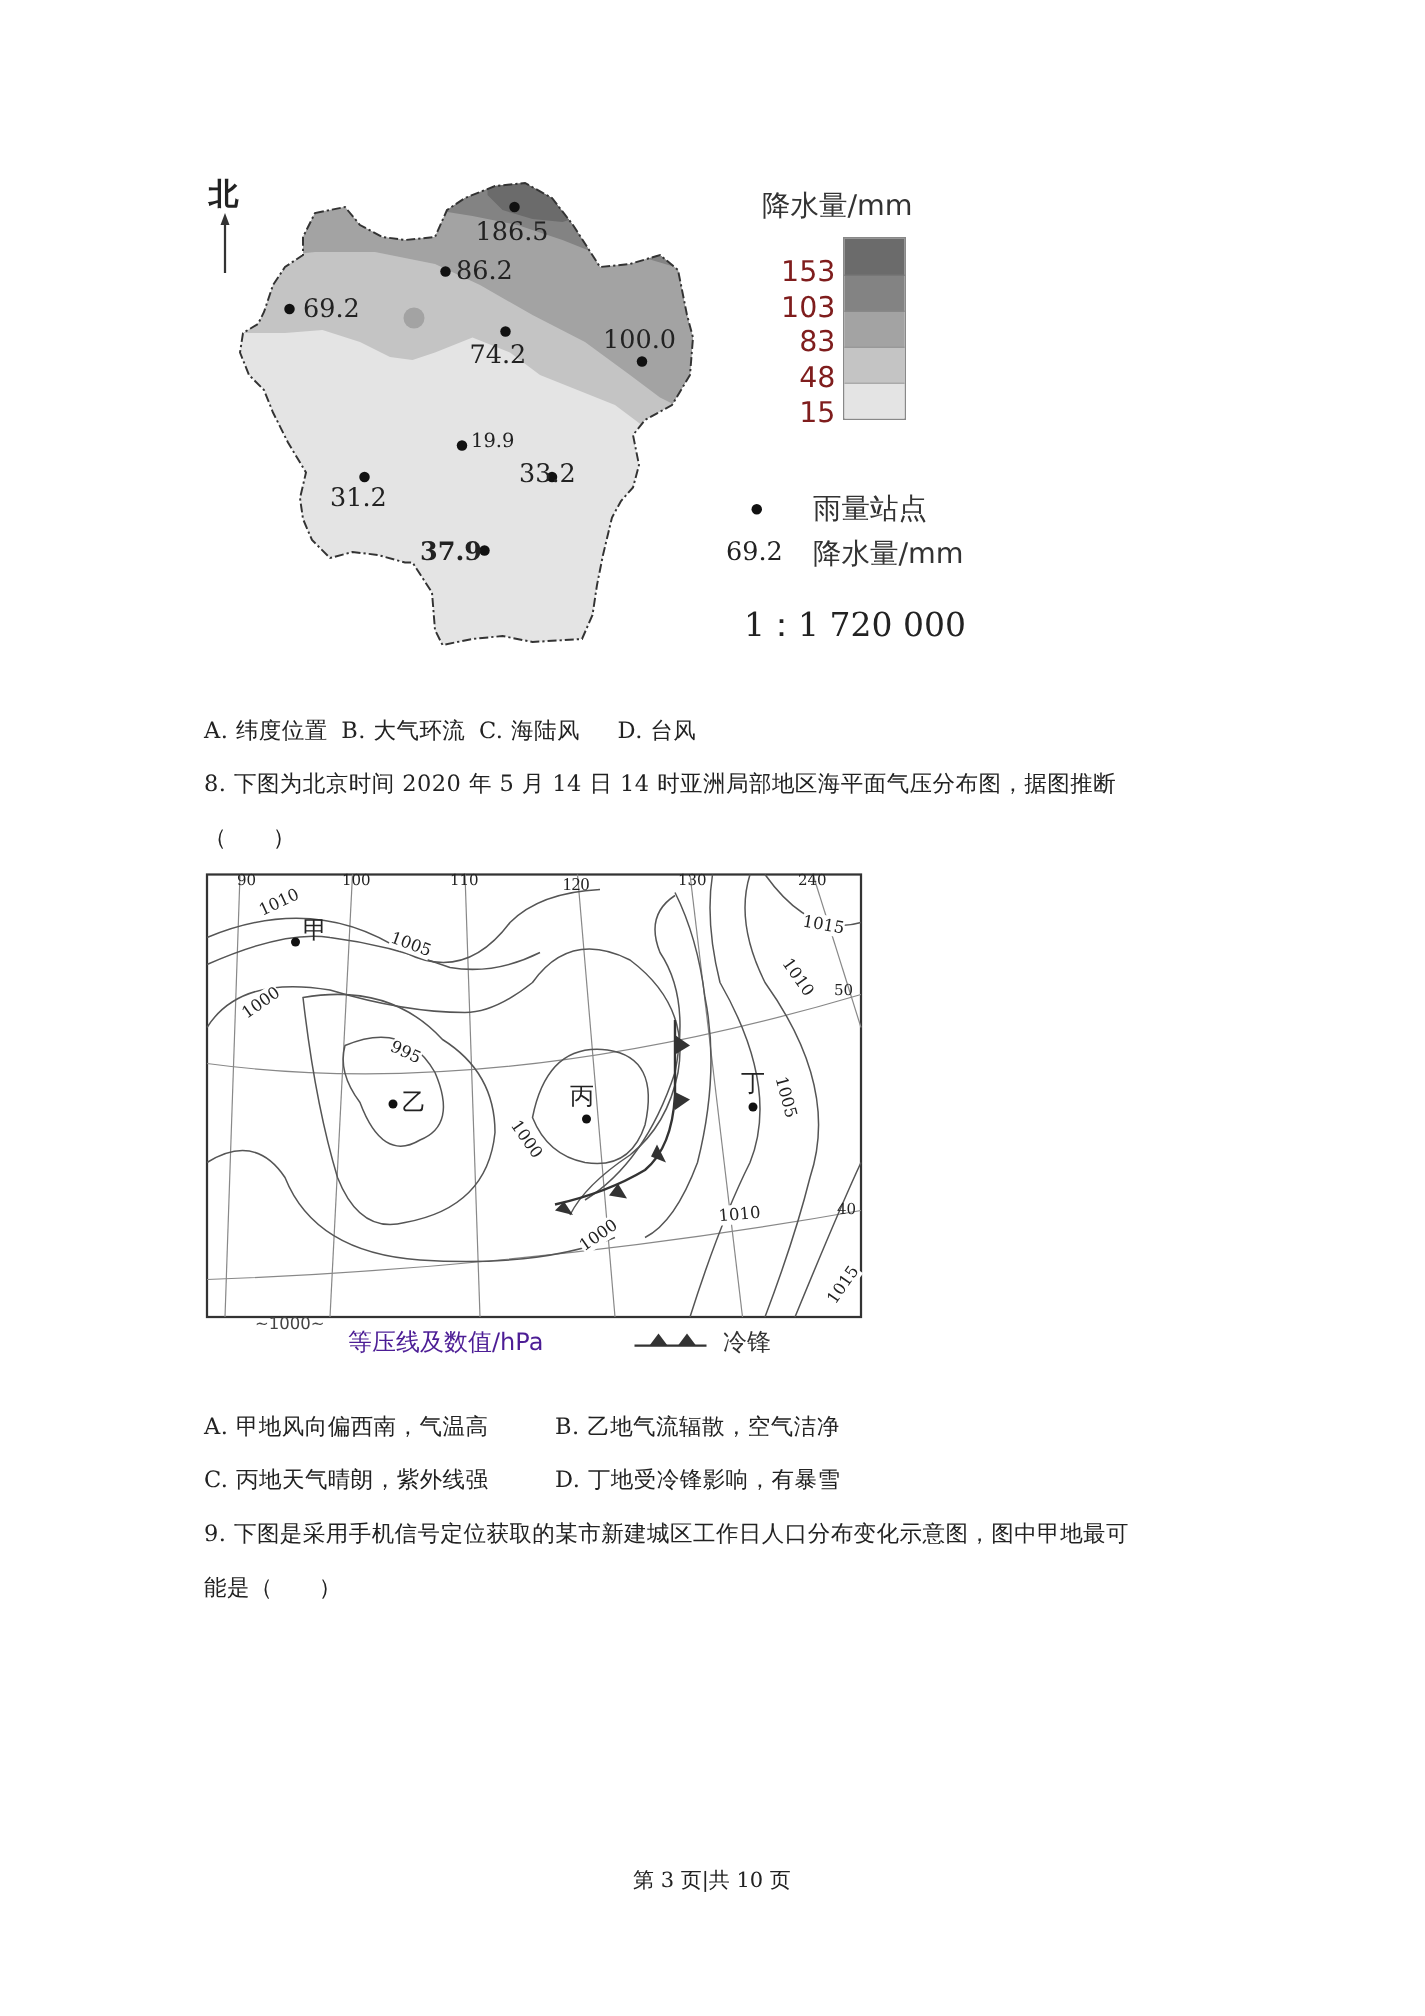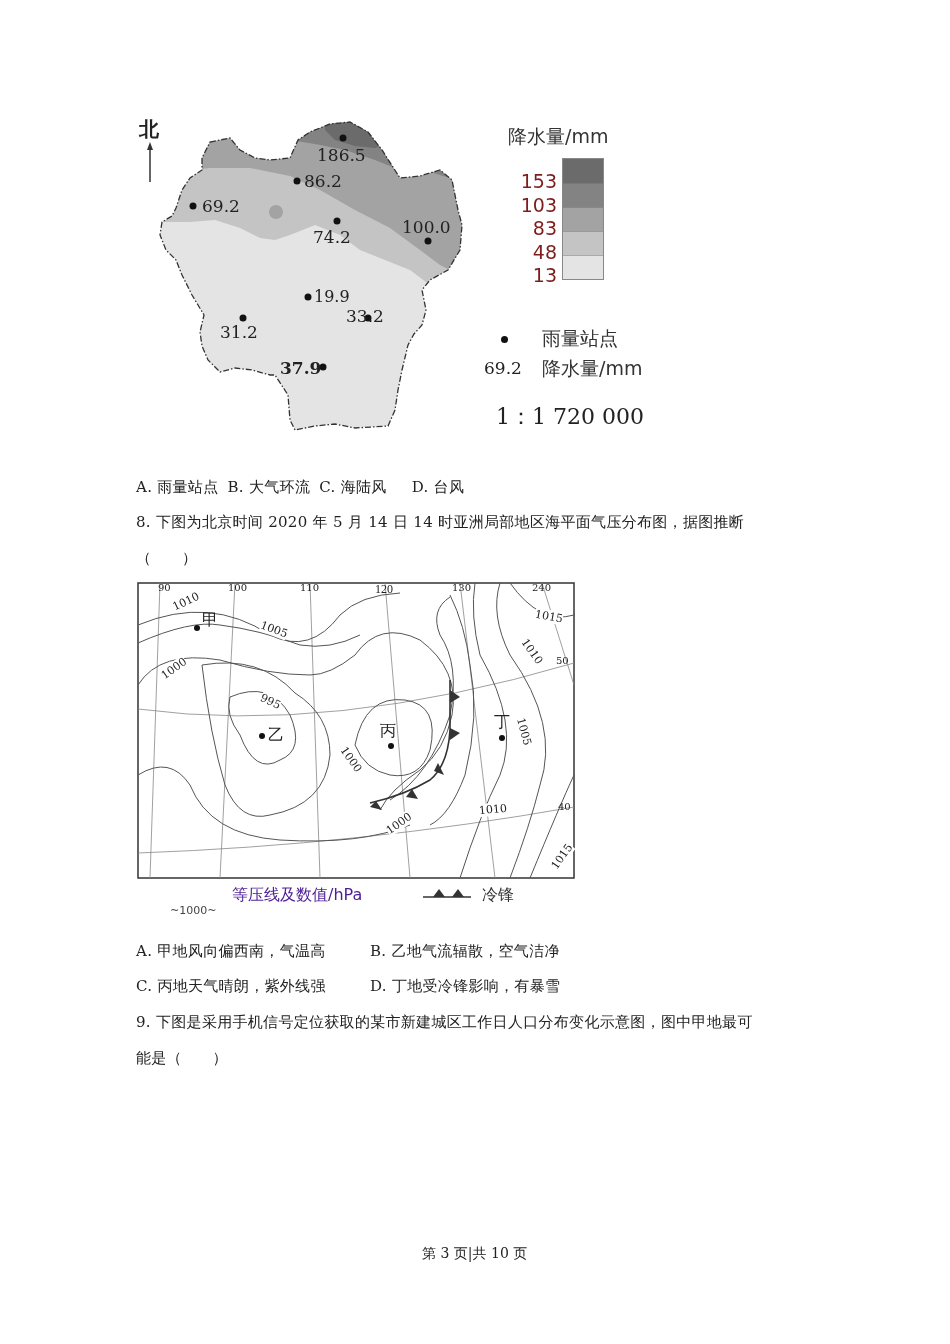--- a/index.html
+++ b/index.html
@@ -46,51 +46,51 @@
       <circle cx="238" cy="208" r="3.5"></circle>
       <circle cx="193" cy="257" r="3.5"></circle>
     </g>
   </svg>
   <span class="abs" style="left:9px;top:6px;font-size:20px;font-weight:bold;">北</span>
   <span class="abs" style="left:187px;top:35px;font-size:17px;">186.5</span>
   <span class="abs" style="left:174px;top:61px;font-size:17px;">86.2</span>
   <span class="abs" style="left:72px;top:86px;font-size:17px;">69.2</span>
   <span class="abs" style="left:183px;top:117px;font-size:17px;">74.2</span>
   <span class="abs" style="left:272px;top:107px;font-size:17px;">100.0</span>
-  <span class="abs" style="left:184px;top:177px;font-size:16px;">19.9</span>
+  <span class="abs" style="left:184px;top:177px;font-size:13px;">19.9</span>
   <span class="abs" style="left:90px;top:212px;font-size:17px;">31.2</span>
   <span class="abs" style="left:216px;top:196px;font-size:17px;text-align:center;">33.2</span>
   <span class="abs" style="left:150px;top:248px;font-size:17px;font-weight:bold;">37.9</span>
 </div>
 
 <div class="abs" style="left:470px;top:110px;width:200px;height:330px;">
   <span class="abs legend-title" style="left:38px;top:14px;">降水量/mm</span>
   <div class="abs" style="left:92px;top:48px;width:40px;border:1px solid #888;">
     <div style="height:24px;background:#6b6b6b;border-bottom:1px solid #777;"></div>
     <div style="height:23px;background:#838383;border-bottom:1px solid #888;"></div>
     <div style="height:23px;background:#a3a3a3;border-bottom:1px solid #999;"></div>
     <div style="height:23px;background:#c4c4c4;border-bottom:1px solid #aaa;"></div>
     <div style="height:23px;background:#e4e4e4;"></div>
   </div>
   <div class="abs" style="left:47px;top:60px;">
     <div class="legend-num">153</div>
     <div class="legend-num">103</div>
     <div class="legend-num">83</div>
     <div class="legend-num">48</div>
-    <div class="legend-num">13</div>
+    <div class="legend-num">15</div>
   </div>
   <span class="abs" style="left:31px;top:226px;width:7px;height:7px;border-radius:50%;background:#111;"></span>
   <span class="abs legend-title" style="left:72px;top:216px;">雨量站点</span>
   <span class="abs" style="left:14px;top:248px;font-size:17px;">69.2</span>
   <span class="abs legend-title" style="left:72px;top:246px;">降水量/mm</span>
   <span class="abs" style="left:26px;top:292px;font-size:22px;">1：1 720 000</span>
 </div>
 
 <div class="abs txt" style="left:136px;top:478px;">
-  <span>A. 雨量站点</span>
+  <span>A. 纬度位置</span>
   <span style="margin-left:4px;">B. 大气环流</span>
   <span style="margin-left:4px;">C. 海陆风</span>
   <span style="margin-left:20px;">D. 台风</span>
 </div>
 
 <div class="abs txt" style="left:136px;top:513px;">8. 下图为北京时间 2020 年 5 月 14 日 14 时亚洲局部地区海平面气压分布图，据图推断</div>
 <div class="abs txt" style="left:136px;top:549px;">（　　）</div>
 
 <div class="abs map2" style="left:130px;top:575px;width:450px;height:340px;">
   <svg width="450" height="340" viewBox="0 0 450 340">
@@ -164,21 +164,21 @@
   <span class="abs" style="left:388px;top:70px;font-size:11px;transform:rotate(55deg);background:#fff;">1010</span>
   <span class="abs" style="left:380px;top:150px;font-size:11px;transform:rotate(75deg);background:#fff;">1005</span>
   <span class="abs" style="left:349px;top:228px;font-size:11px;transform:rotate(-5deg);background:#fff;">1010</span>
   <span class="abs" style="left:418px;top:275px;font-size:11px;transform:rotate(-55deg);background:#fff;">1015</span>
 
   <span class="abs" style="left:72px;top:35px;font-size:16px;">甲</span>
   <span class="abs" style="left:138px;top:150px;font-size:16px;">乙</span>
   <span class="abs" style="left:250px;top:146px;font-size:16px;">丙</span>
   <span class="abs" style="left:364px;top:137px;font-size:16px;">丁</span>
 
-  <span class="abs" style="left:40px;top:329px;font-size:11px;font-family:'DejaVu Sans',sans-serif;color:#444;">~1000~</span>
+  <span class="abs" style="left:40px;top:301px;font-size:11px;font-family:'DejaVu Sans',sans-serif;color:#444;">~1000~</span>
   <span class="abs" style="left:102px;top:310px;font-size:16px;font-family:'DejaVu Sans',sans-serif;color:#4c1d95;">等压线及数值/hPa</span>
   <span class="abs" style="left:352px;top:310px;font-size:16px;font-family:'DejaVu Sans',sans-serif;color:#333;">冷锋</span>
 </div>
 
 <div class="abs txt" style="left:136px;top:942px;">A.  甲地风向偏西南，气温高</div>
 <div class="abs txt" style="left:370px;top:942px;">B.  乙地气流辐散，空气洁净</div>
 <div class="abs txt" style="left:136px;top:977px;">C.  丙地天气晴朗，紫外线强</div>
 <div class="abs txt" style="left:370px;top:977px;">D.  丁地受冷锋影响，有暴雪</div>
 
 <div class="abs txt" style="left:136px;top:1013px;">9. 下图是采用手机信号定位获取的某市新建城区工作日人口分布变化示意图，图中甲地最可</div>

